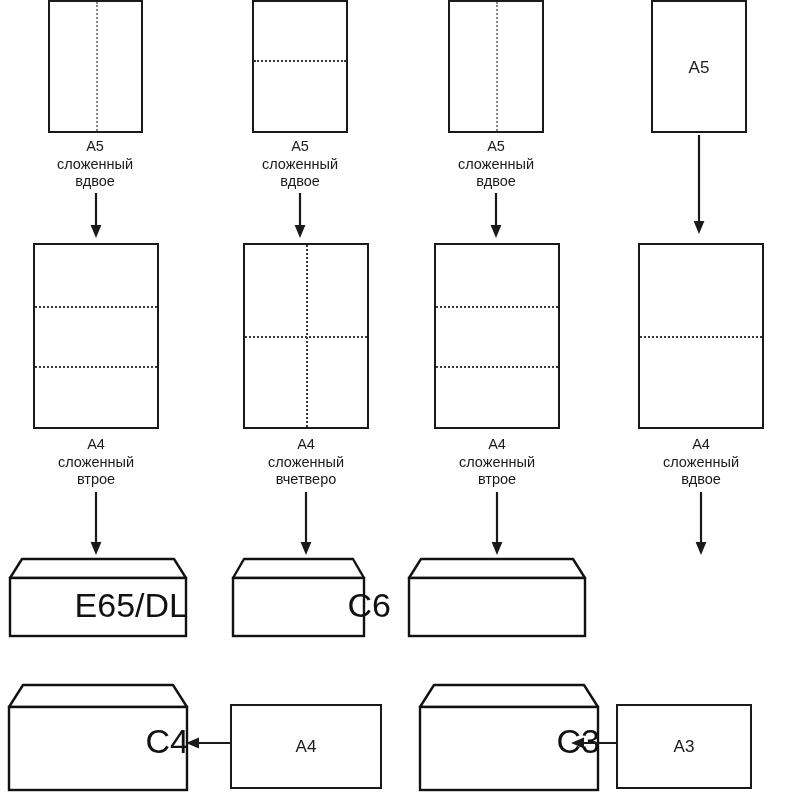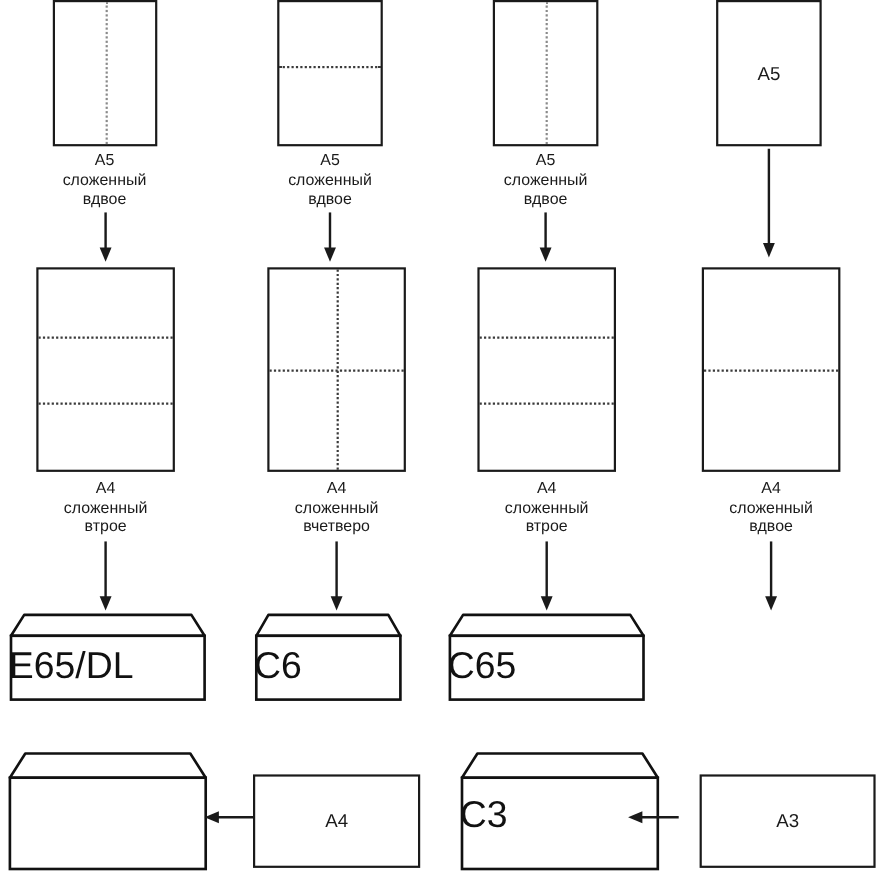--- a/index.html
+++ b/index.html
@@ -60,21 +60,21 @@
     position: absolute;
   }
   .envelope svg {
     display: block;
     overflow: visible;
   }
   .env-label {
     position: absolute;
     left: 0;
     right: 0;
-    text-align: left;
+    text-align: right;
     font-size: 34px;
     color: #111111;
     font-weight: 400;
   }
   .arrow-down, .arrow-left {
     position: absolute;
   }
   .arrow-down svg, .arrow-left svg {
     display: block;
   }
@@ -202,29 +202,29 @@
       <rect x="2" y="22" width="131" height="58" fill="#ffffff" stroke="#111111" stroke-width="2.4"></rect>
     </svg>
     <div class="env-label" style="top:30px;">C6</div>
   </div>
 
   <div class="envelope" style="left:407px; top:556px; width:180px; height:82px;">
     <svg width="180" height="82" viewBox="0 0 180 82" preserveAspectRatio="none">
       <polygon points="2,22 14,3 166,3 178,22" fill="#ffffff" stroke="#111111" stroke-width="2.4" stroke-linejoin="round"></polygon>
       <rect x="2" y="22" width="176" height="58" fill="#ffffff" stroke="#111111" stroke-width="2.4"></rect>
     </svg>
-    <div class="env-label" style="top:30px;">C65</div>
   </div>
 
 
   <div class="envelope" style="left:7px; top:682px; width:182px; height:110px;">
     <svg width="182" height="110" viewBox="0 0 182 110" preserveAspectRatio="none">
       <polygon points="2,25 16,3 166,3 180,25" fill="#ffffff" stroke="#111111" stroke-width="2.4" stroke-linejoin="round"></polygon>
       <rect x="2" y="25" width="178" height="83" fill="#ffffff" stroke="#111111" stroke-width="2.4"></rect>
     </svg>
+    <div class="env-label" style="top:40px;">C4</div>
   </div>
 
   <div class="arrow-left" style="left:185px; top:735px;">
     <svg width="48" height="16" viewBox="0 0 48 16">
       <line x1="47" y1="8" x2="10" y2="8" stroke="#1a1a1a" stroke-width="2.2"></line>
       <polygon points="1,8 14,2.6 14,13.4" fill="#1a1a1a"></polygon>
     </svg>
   </div>
 
   <div class="paper" style="left:230px; top:704px; width:152px; height:85px;">
@@ -239,17 +239,17 @@
     <div class="env-label" style="top:40px;">C3</div>
   </div>
 
   <div class="arrow-left" style="left:570px; top:735px;">
     <svg width="48" height="16" viewBox="0 0 48 16">
       <line x1="47" y1="8" x2="10" y2="8" stroke="#1a1a1a" stroke-width="2.2"></line>
       <polygon points="1,8 14,2.6 14,13.4" fill="#1a1a1a"></polygon>
     </svg>
   </div>
 
-  <div class="paper" style="left:616px; top:704px; width:160px; height:85px;margin-left:20px;">
+  <div class="paper" style="left:616px; top:704px; width:136px; height:85px;">
     <div class="paper-label-inside" style="top:31px;">А3</div>
   </div>
 
 </div>
 
 </body></html>

